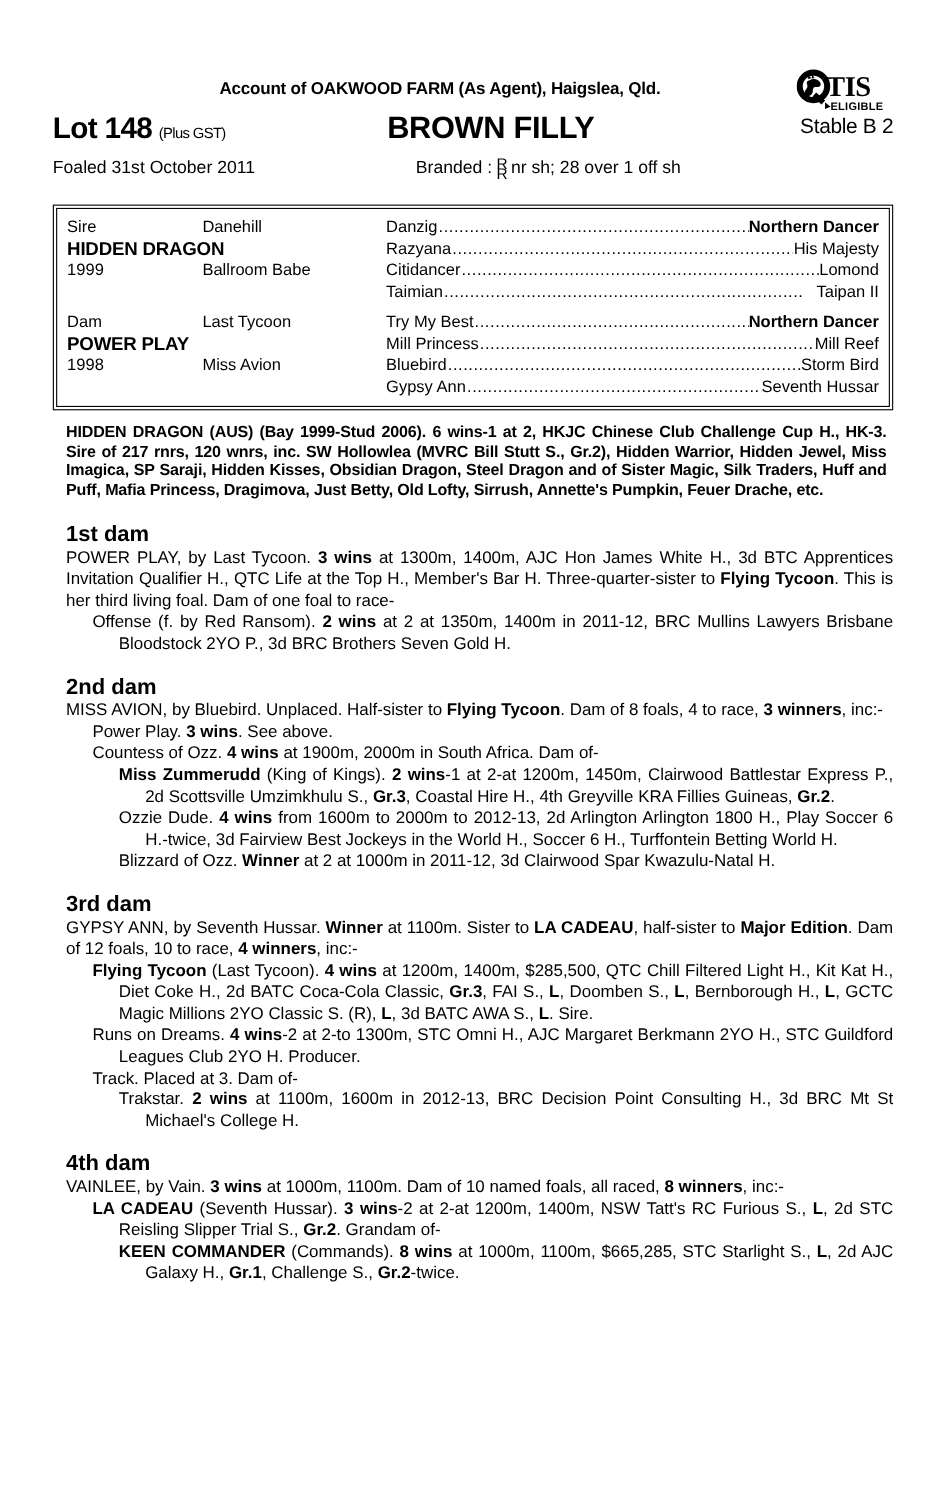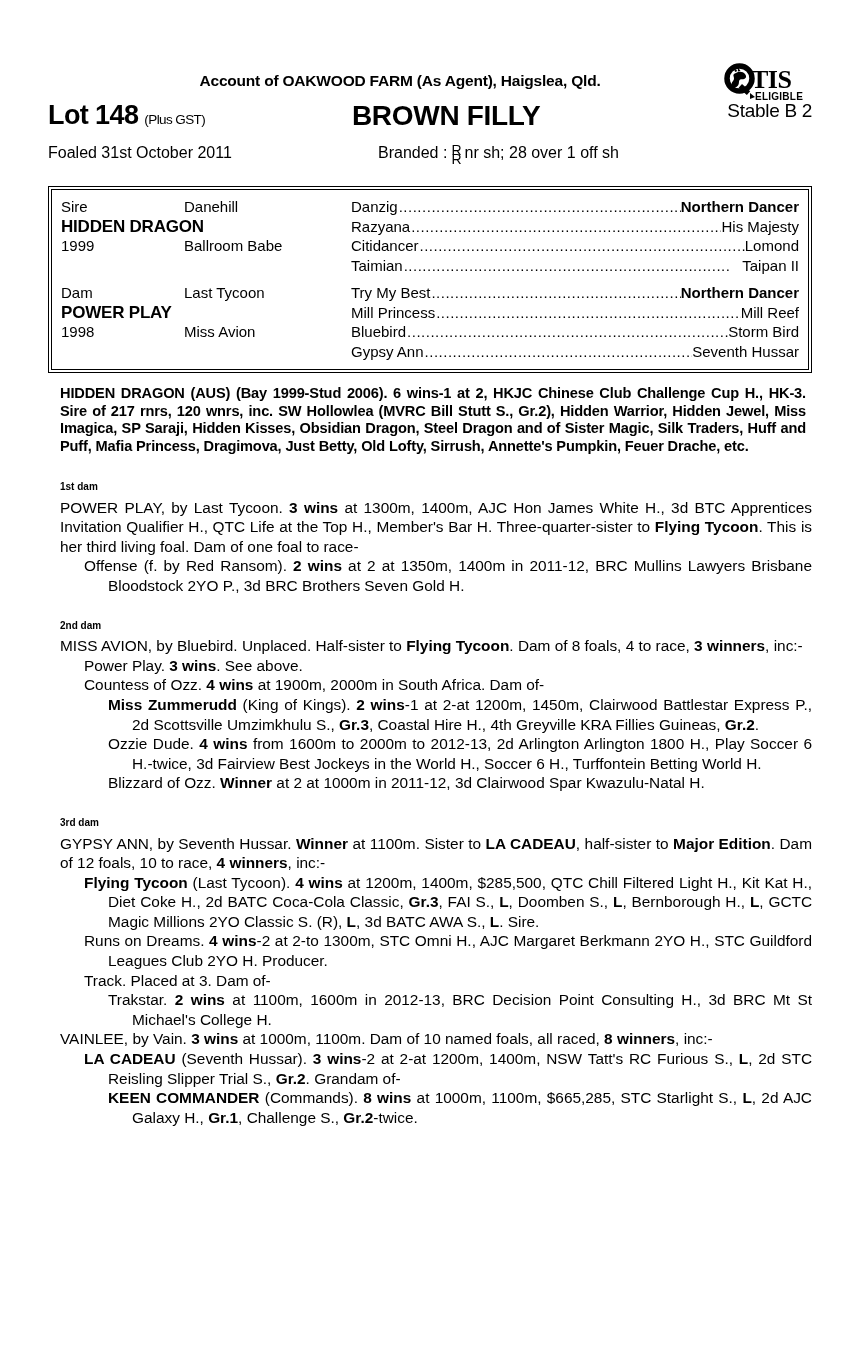--- a/index.html
+++ b/index.html
@@ -41,21 +41,21 @@
     position: absolute;
     right: 2px;
     top: -10px;
     width: 86px;
     height: 48px;
   }
   .otis-logo svg { display:block; }
 
   .lot-row {
     display: flex;
-    align-items: flex-start;
+    align-items: center;
     margin-top: 10px;
     height: 32px;
   }
   .lot-number {
     font-size: 27px;
     font-weight: bold;
     letter-spacing: -0.6px;
   }
   .plus-gst {
     font-size: 13.5px;
@@ -170,21 +170,21 @@
   }
 
   
   .narrative {
     margin: 0 48px 0 48px;
     font-size: 15.4px;
     line-height: 19.6px;
   }
   .dam-head {
     font-weight: bold;
-    font-size: 10px;
+    font-size: 20px;
     margin-top: 20px;
     margin-bottom: 1px;
     margin-left: 12px;
   }
   .dam-head.first { margin-top: 22px; }
   .p0 { margin-left: 12px; text-indent: 0; text-align: justify; }
   .lvl1 {
     margin-left: 12px;
     padding-left: 48px;
     text-indent: -24px;
@@ -338,18 +338,19 @@
       <div class="lvl1"><span>Countess of Ozz. </span><span class="bold">4 wins</span><span> at 1900m, 2000m in South Africa. Dam of-</span></div>
       <div class="lvl2"><span class="bold">Miss Zummerudd</span><span> (King of Kings). </span><span class="bold">2 wins</span><span>-1 at 2-at 1200m, 1450m, Clairwood Battlestar Express P., 2d Scottsville Umzimkhulu S., </span><span class="bold">Gr.3</span><span>, Coastal Hire H., 4th Greyville KRA Fillies Guineas, </span><span class="bold">Gr.2</span><span>.</span></div>
       <div class="lvl2"><span>Ozzie Dude. </span><span class="bold">4 wins</span><span> from 1600m to 2000m to 2012-13, 2d Arlington Arlington 1800 H., Play Soccer 6 H.-twice, 3d Fairview Best Jockeys in the World H., Soccer 6 H., Turffontein Betting World H.</span></div>
       <div class="lvl2"><span>Blizzard of Ozz. </span><span class="bold">Winner</span><span> at 2 at 1000m in 2011-12, 3d Clairwood Spar Kwazulu-Natal H.</span></div>
       <div class="dam-head">3rd dam</div>
       <div class="p0"><span>GYPSY ANN, by Seventh Hussar. </span><span class="bold">Winner</span><span> at 1100m. Sister to </span><span class="bold">LA CADEAU</span><span>, half-sister to </span><span class="bold">Major Edition</span><span>. Dam of 12 foals, 10 to race, </span><span class="bold">4 winners</span><span>, inc:-</span></div>
       <div class="lvl1"><span class="bold">Flying Tycoon</span><span> (Last Tycoon). </span><span class="bold">4 wins</span><span> at 1200m, 1400m, $285,500, QTC Chill Filtered Light H., Kit Kat H., Diet Coke H., 2d BATC Coca-Cola Classic, </span><span class="bold">Gr.3</span><span>, FAI S., </span><span class="bold">L</span><span>, Doomben S., </span><span class="bold">L</span><span>, Bernborough H., </span><span class="bold">L</span><span>, GCTC Magic Millions 2YO Classic S. (R), </span><span class="bold">L</span><span>, 3d BATC AWA S., </span><span class="bold">L</span><span>. Sire.</span></div>
       <div class="lvl1"><span>Runs on Dreams. </span><span class="bold">4 wins</span><span>-2 at 2-to 1300m, STC Omni H., AJC Margaret Berkmann 2YO H., STC Guildford Leagues Club 2YO H. Producer.</span></div>
       <div class="lvl1"><span>Track. Placed at 3. Dam of-</span></div>
       <div class="lvl2"><span>Trakstar. </span><span class="bold">2 wins</span><span> at 1100m, 1600m in 2012-13, BRC Decision Point Consulting H., 3d BRC Mt St Michael's College H.</span></div>
+      <div class="dam-head">4th dam</div>
       <div class="p0"><span>VAINLEE, by Vain. </span><span class="bold">3 wins</span><span> at 1000m, 1100m. Dam of 10 named foals, all raced, </span><span class="bold">8 winners</span><span>, inc:-</span></div>
       <div class="lvl1"><span class="bold">LA CADEAU</span><span> (Seventh Hussar). </span><span class="bold">3 wins</span><span>-2 at 2-at 1200m, 1400m, NSW Tatt's RC Furious S., </span><span class="bold">L</span><span>, 2d STC Reisling Slipper Trial S., </span><span class="bold">Gr.2</span><span>. Grandam of-</span></div>
       <div class="lvl2"><span class="bold">KEEN COMMANDER</span><span> (Commands). </span><span class="bold">8 wins</span><span> at 1000m, 1100m, $665,285, STC Starlight S., </span><span class="bold">L</span><span>, 2d AJC Galaxy H., </span><span class="bold">Gr.1</span><span>, Challenge S., </span><span class="bold">Gr.2</span><span>-twice.</span></div>
     </div>
 
 </div>
 
 </body></html>

